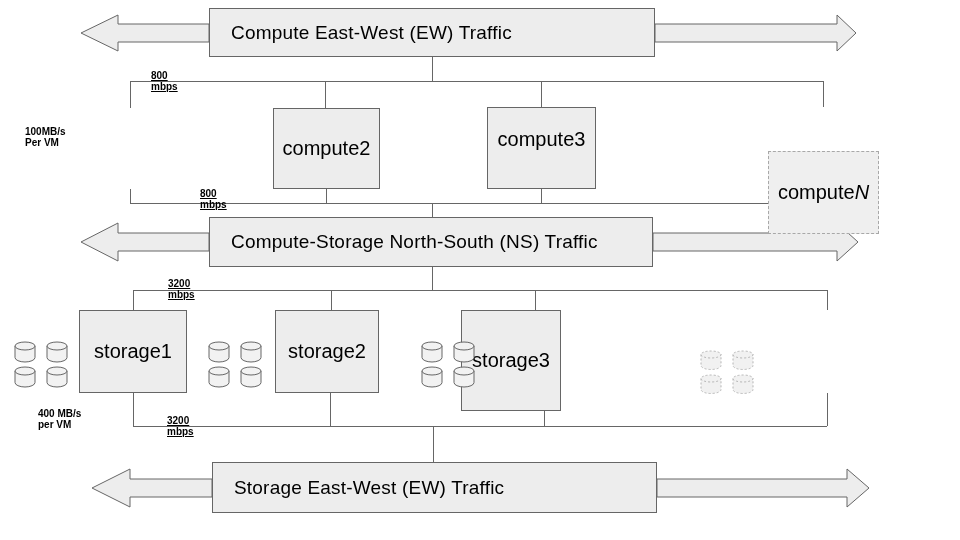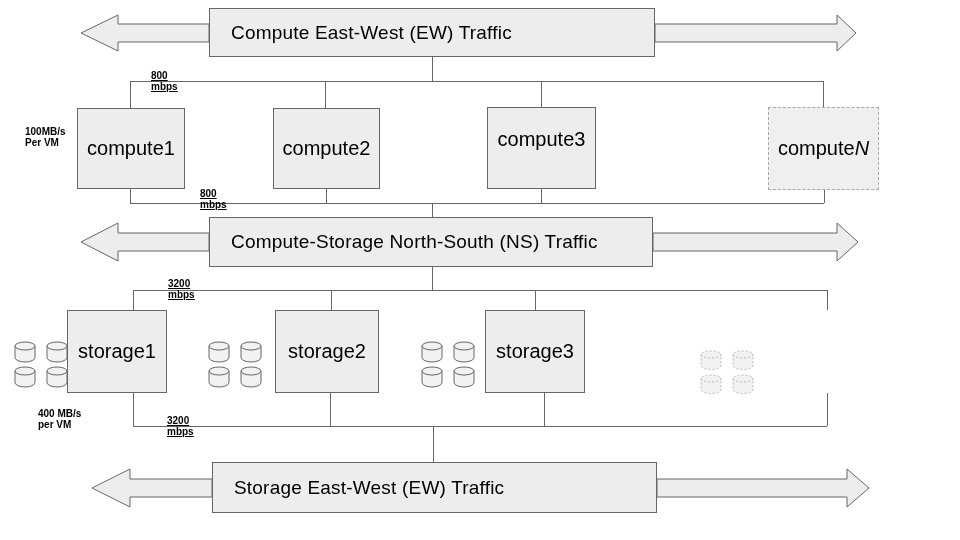--- a/index.html
+++ b/index.html
@@ -11,21 +11,21 @@
   .banner{
     position:absolute;display:flex;align-items:center;
     background:#ededed;border:1px solid #666;box-sizing:border-box;
     font-size:19px;letter-spacing:.2px;padding-left:21px;white-space:nowrap;
   }
   .node{
     position:absolute;display:flex;align-items:center;justify-content:center;
     background:#ededed;border:1px solid #666;box-sizing:border-box;
     font-size:20px;white-space:nowrap;
   }
-  .node.sketch{border:1px dashed #a8a8a8;background:#efefef;}
+  .node.sketch{border:1px dashed #a8a8a8;background:#efefef;margin-top:44px;}
   .node.text-high .node-label{transform:translateY(-9px);}
   .node-label i{font-style:italic;}
   .rate{
     position:absolute;font-size:10px;font-weight:bold;line-height:11px;white-space:nowrap;text-decoration:underline;
   }
   .vmlabel{
     position:absolute;font-size:10px;font-weight:bold;line-height:11px;white-space:nowrap;margin-left:12px;
   }
   .diskgrid{
     position:absolute;display:grid;grid-template-columns:22px 22px;
@@ -56,40 +56,37 @@
   <div class="banner" style="left:209px;top:8px;width:446px;height:49px">
     <span>Compute East-West (EW) Traffic</span>
   </div>
   <div class="banner" style="left:209px;top:217px;width:444px;height:50px">
     <span>Compute-Storage North-South (NS) Traffic</span>
   </div>
   <div class="banner" style="left:212px;top:462px;width:445px;height:51px">
     <span>Storage East-West (EW) Traffic</span>
   </div>
 
-  <div class="node" style="left:77px;top:108px;width:108px;height:81px">
-    <span class="node-label"><span>compute1</span><i></i></span>
-  </div>
   <div class="node" style="left:273px;top:108px;width:107px;height:81px">
     <span class="node-label"><span>compute2</span><i></i></span>
   </div>
   <div class="node text-high" style="left:487px;top:107px;width:109px;height:82px">
     <span class="node-label"><span>compute3</span><i></i></span>
   </div>
   <div class="node sketch" style="left:768px;top:107px;width:111px;height:83px">
     <span class="node-label"><span>compute</span><i>N</i></span>
   </div>
 
-  <div class="node" style="left:67px;top:310px;width:100px;height:83px">
+  <div class="node" style="left:79px;top:310px;width:108px;height:83px">
     <span class="node-label"><span>storage1</span><i></i></span>
   </div>
   <div class="node" style="left:275px;top:310px;width:104px;height:83px">
     <span class="node-label"><span>storage2</span><i></i></span>
   </div>
-  <div class="node" style="left:485px;top:310px;width:100px;height:83px">
+  <div class="node" style="left:461px;top:310px;width:100px;height:101px">
     <span class="node-label"><span>storage3</span><i></i></span>
   </div>
 
   <div class="diskgrid" style="left:14px;top:341px">
     <svg width="22" height="22" viewBox="0 0 22 22">
         <path d="M1 5 V16.5 a10 4.5 0 0 0 20 0 V5 z" fill="#f2f2f2" stroke="#666"></path>
         <ellipse cx="11" cy="5" rx="10" ry="4" fill="#f2f2f2" stroke="#666"></ellipse>
       </svg>
     <svg width="22" height="22" viewBox="0 0 22 22">
         <path d="M1 5 V16.5 a10 4.5 0 0 0 20 0 V5 z" fill="#f2f2f2" stroke="#666"></path>

